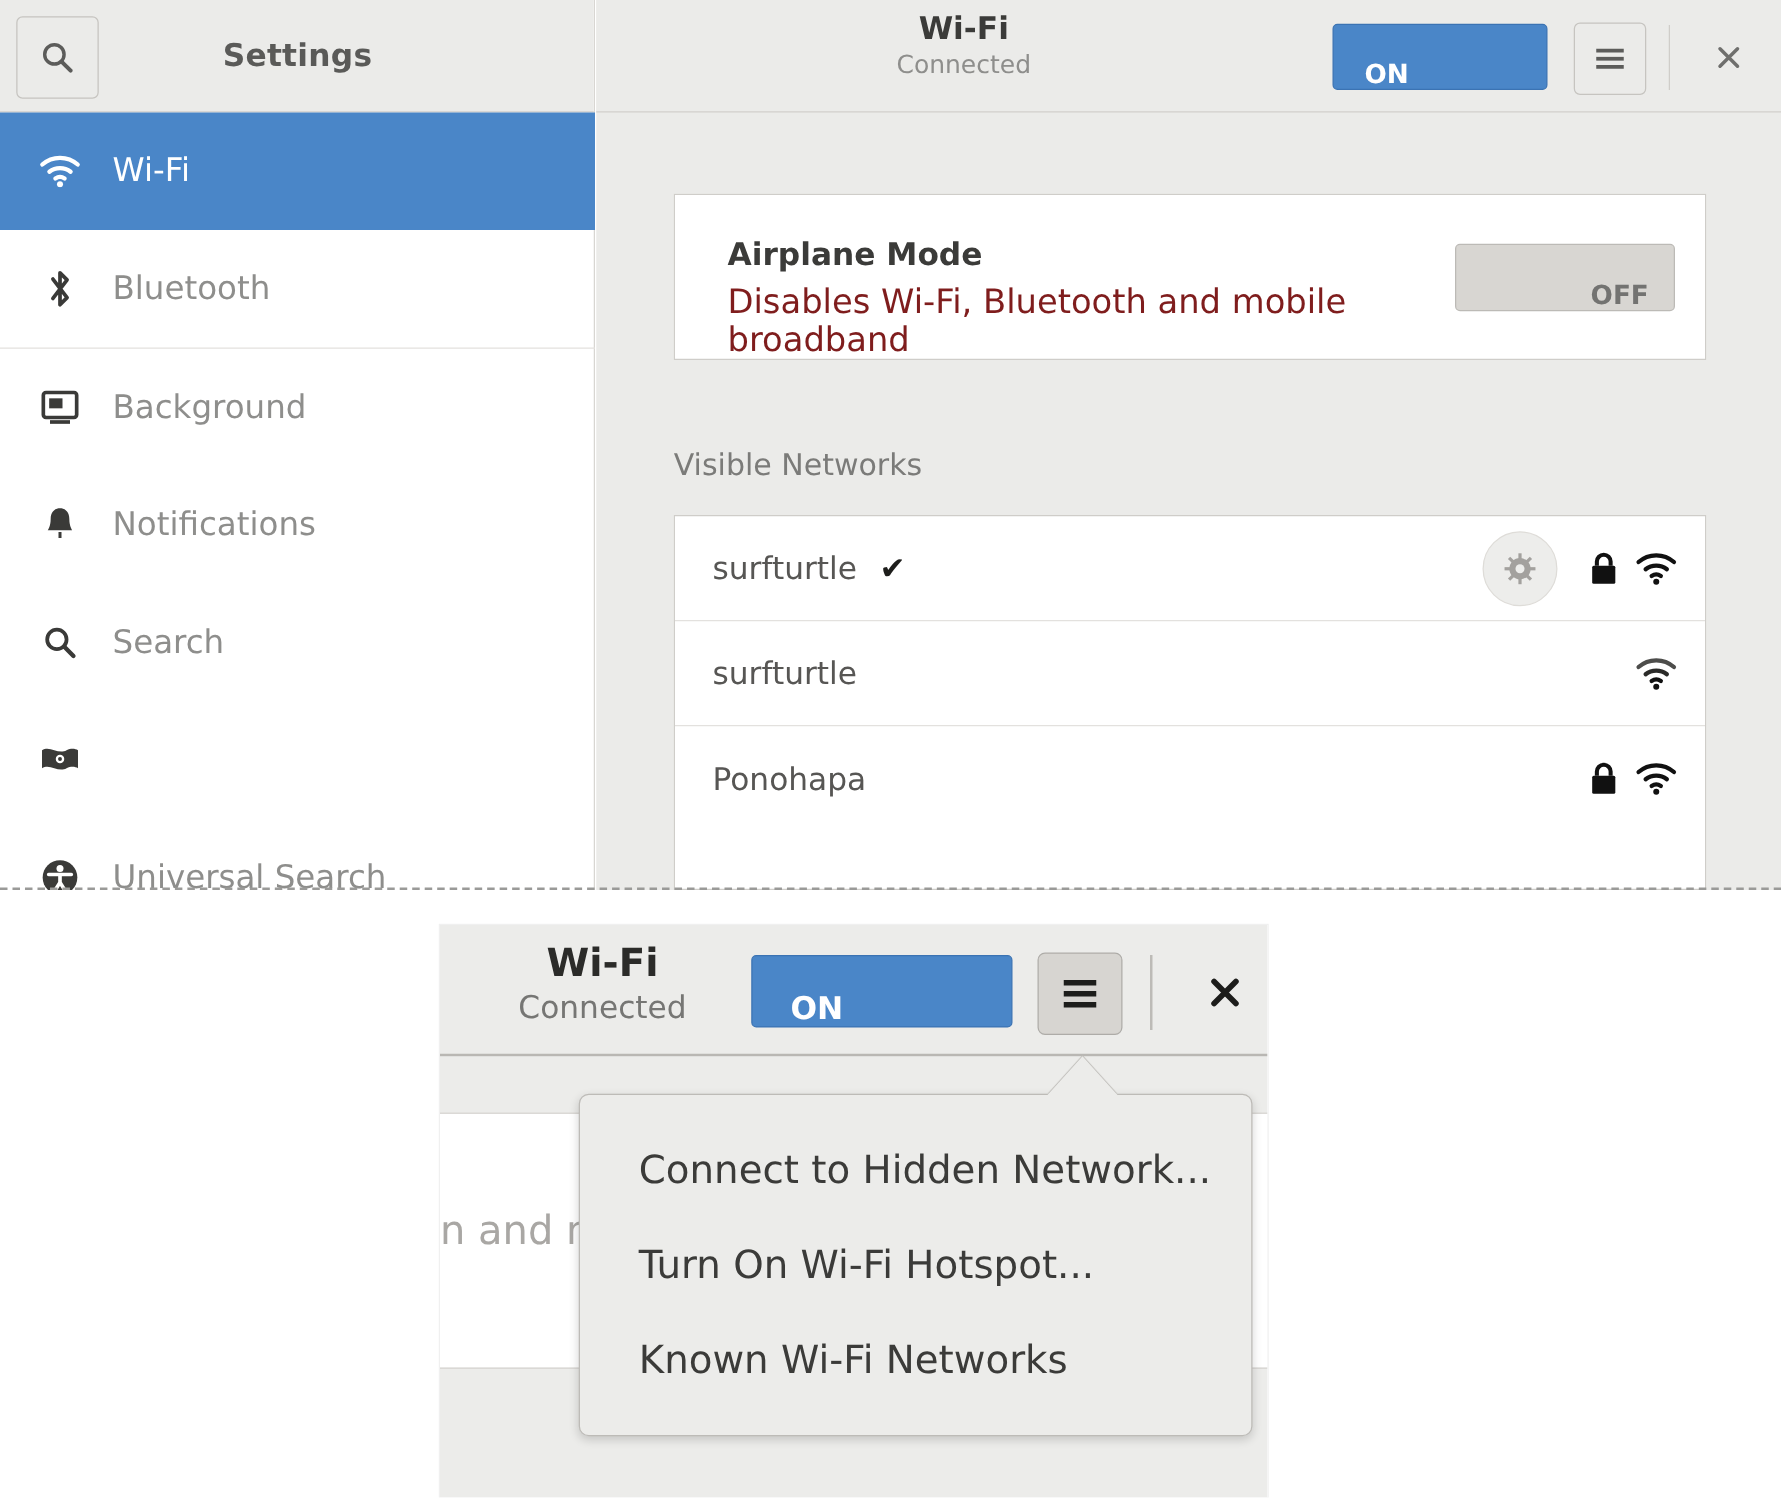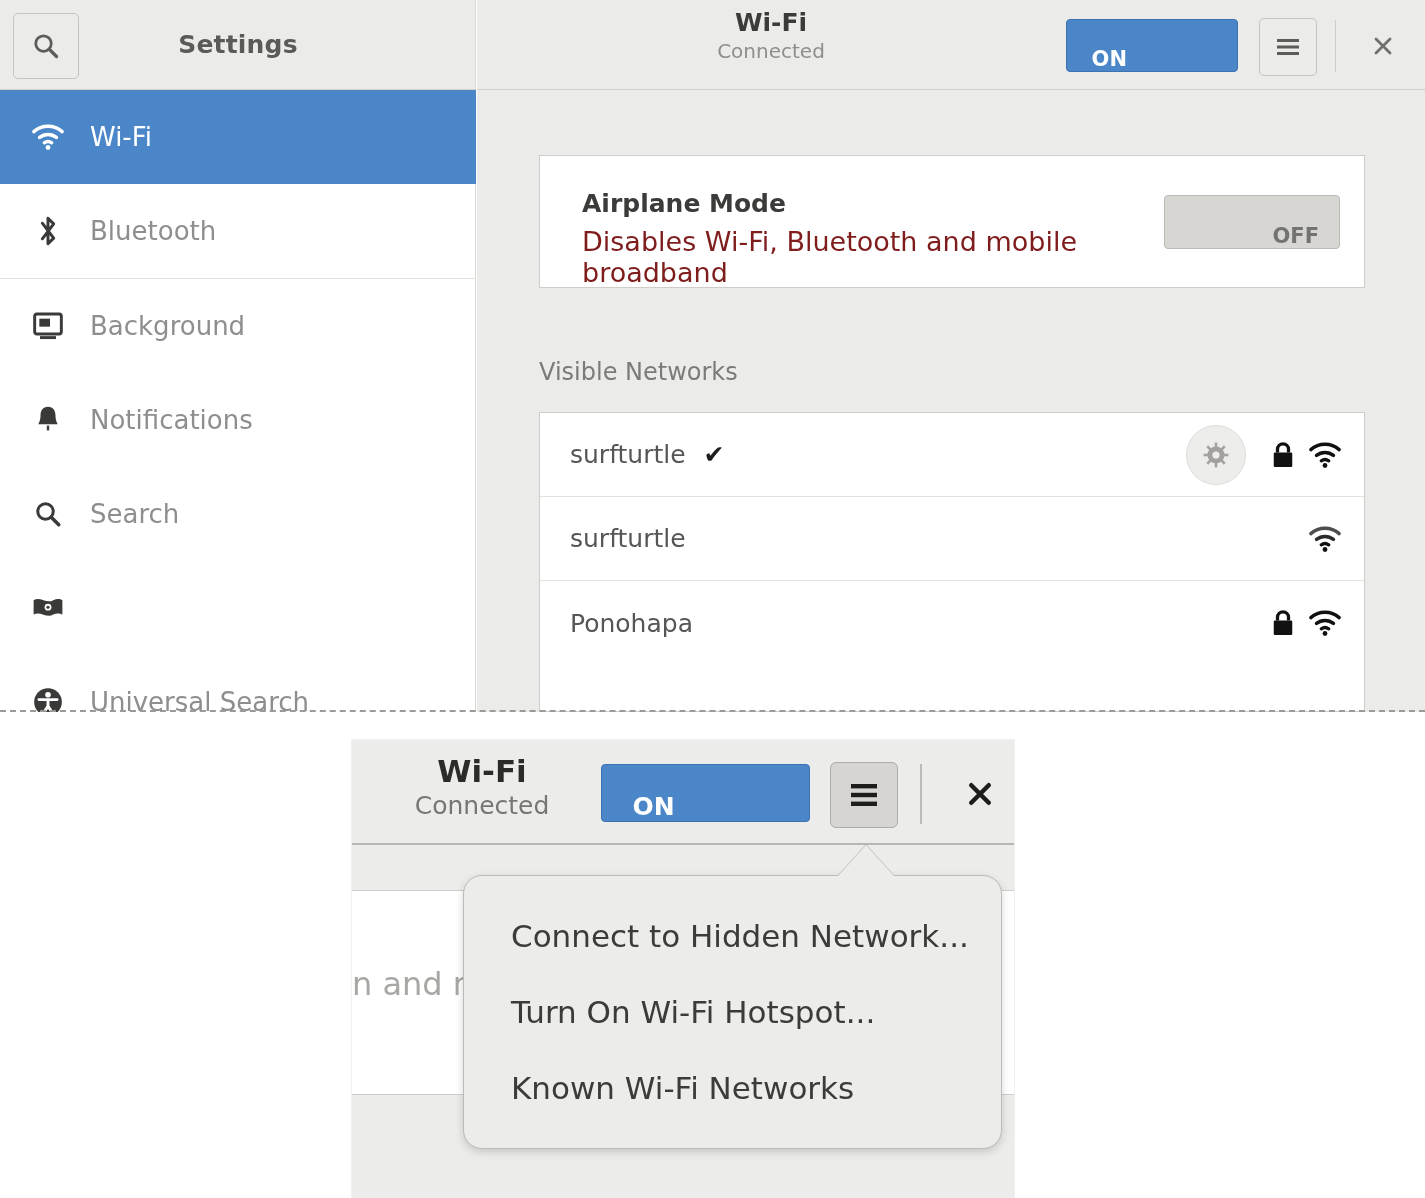--- a/index.html
+++ b/index.html
@@ -374,21 +374,21 @@
   }
 
   
   .menu-popup {
     position: absolute;
     left: 463px; top: 875px;
     width: 539px;
     height: 274px;
     background: #ececea;
     border: 1px solid #bdbbb7;
-    border-radius: 19px;
+    border-radius: 8px;
     box-shadow: 0 3px 8px rgba(0,0,0,0.16);
     box-sizing: border-box;
     padding-top: 22px;
   }
   .menu-arrow {
     position: absolute;
     left: 838px; top: 845px;
     width: 0; height: 0;
     border-left: 28px solid transparent;
     border-right: 28px solid transparent;

